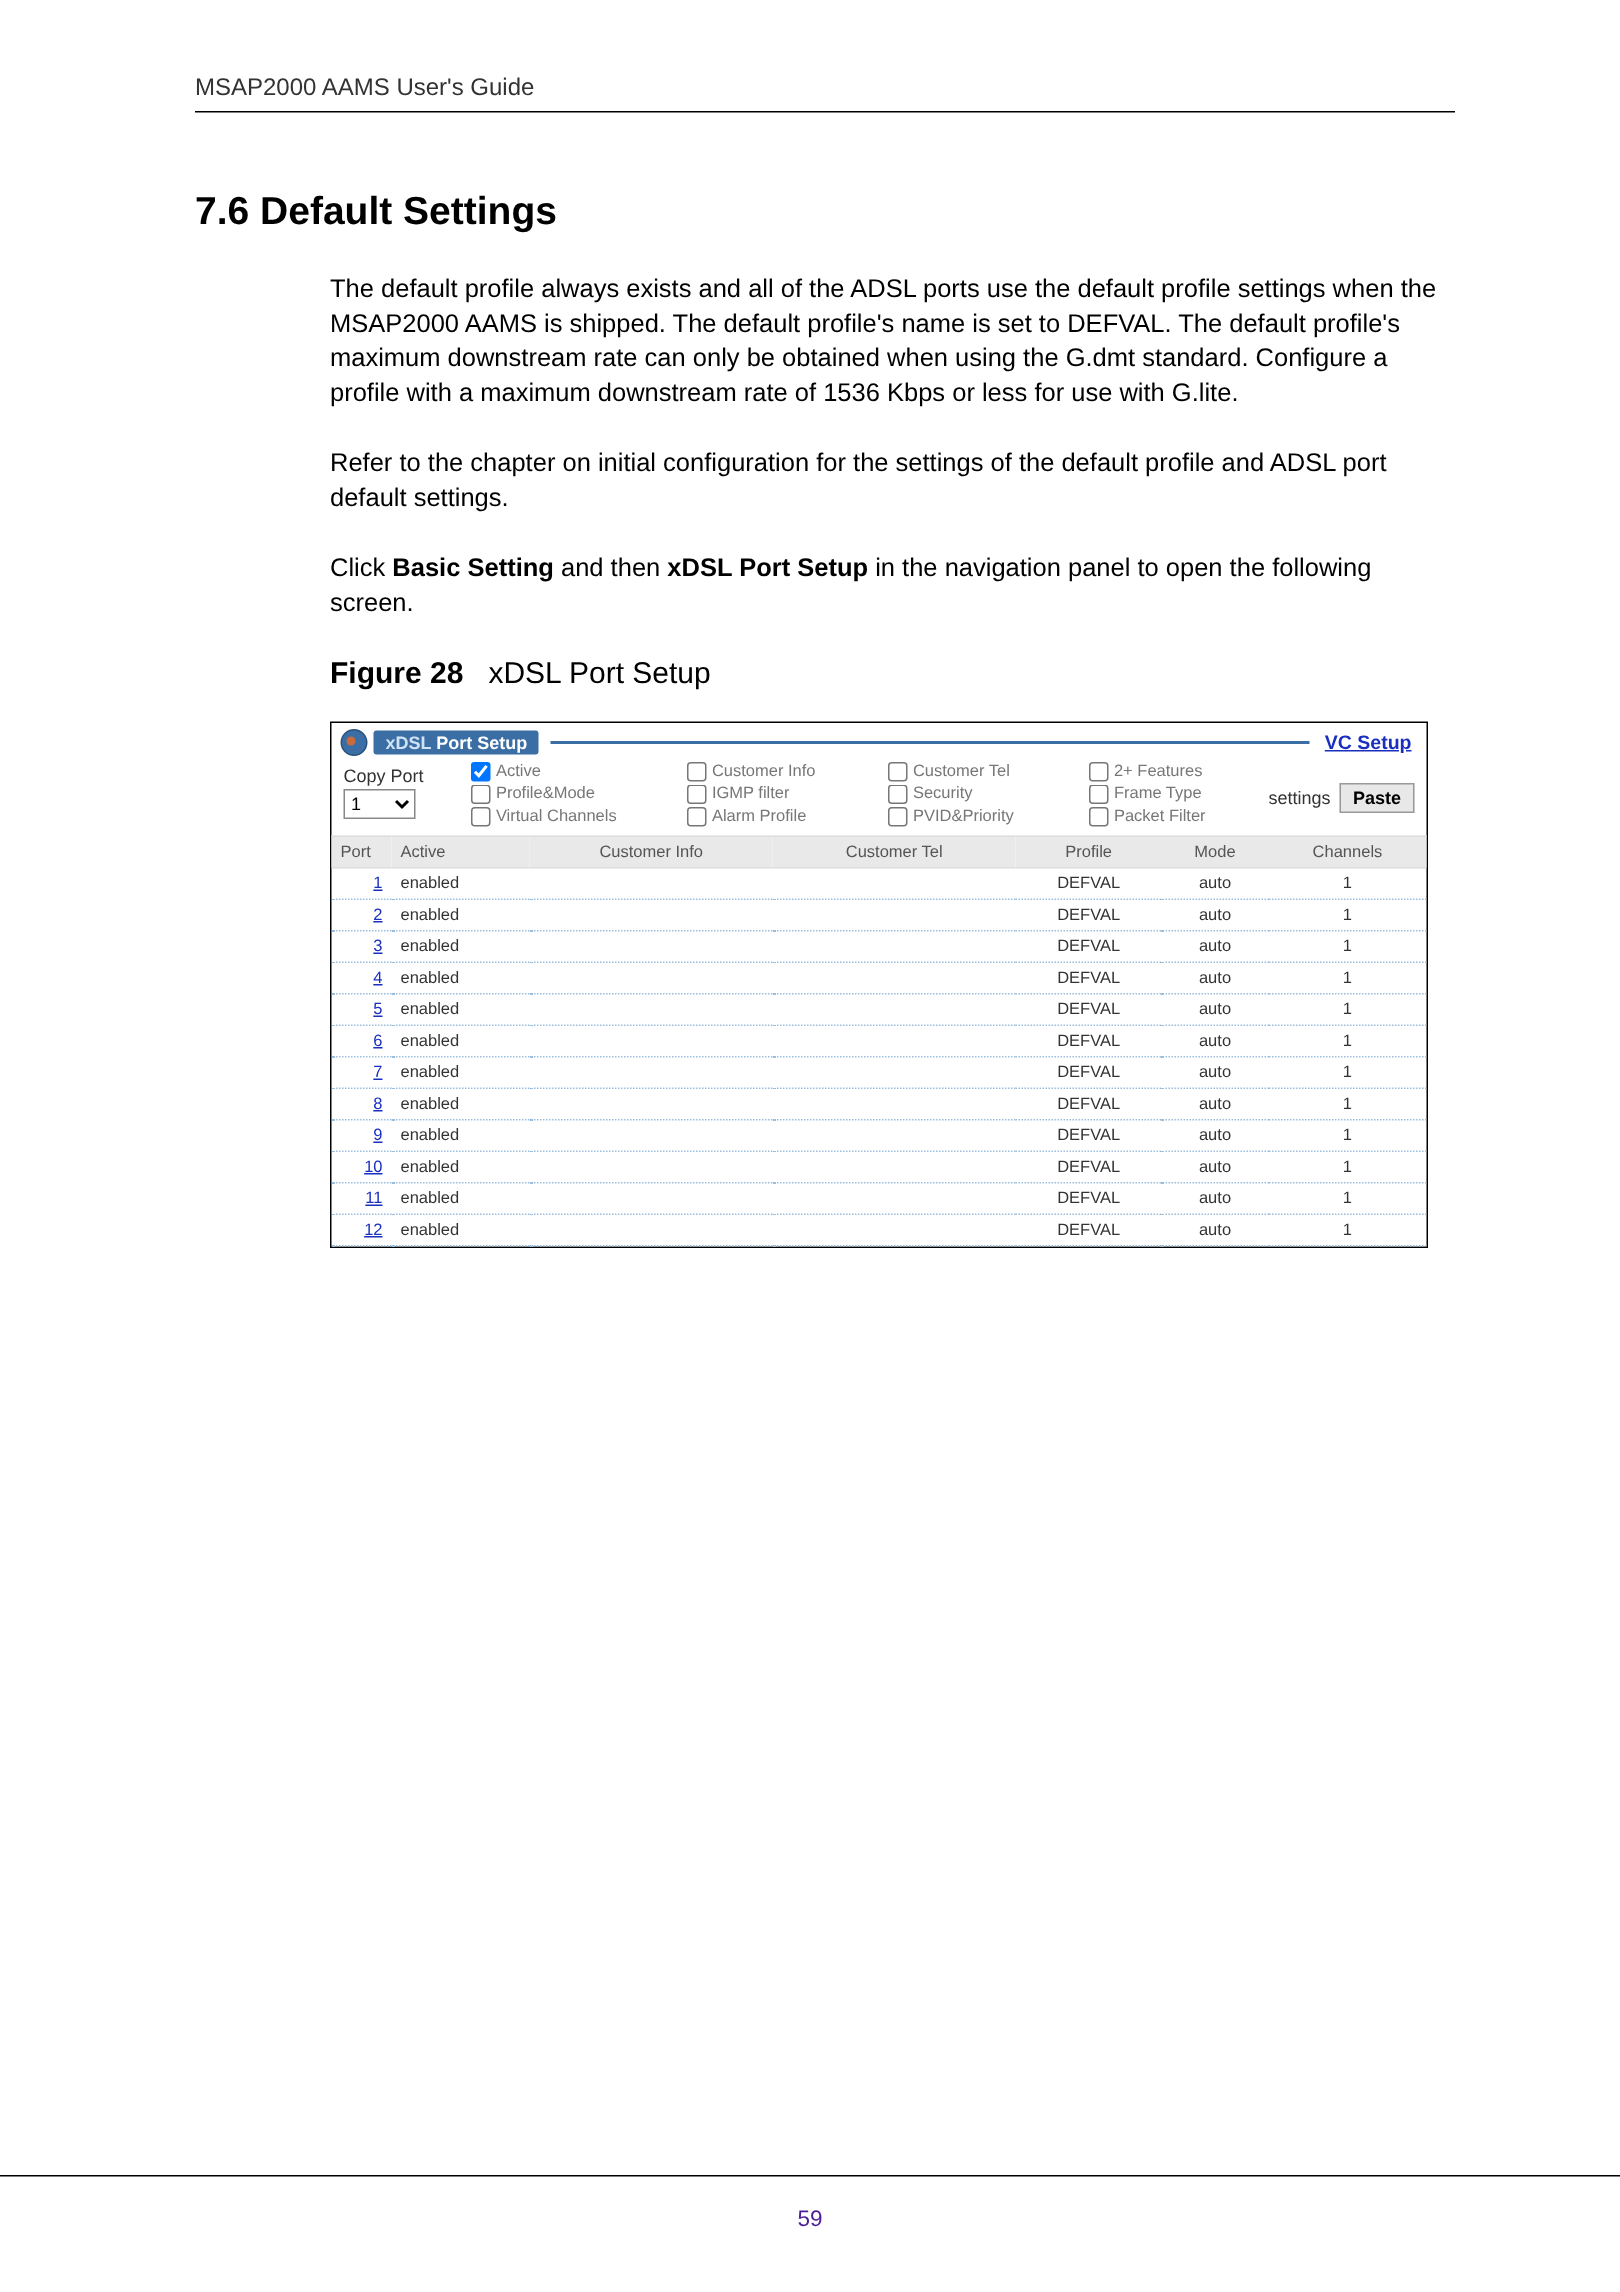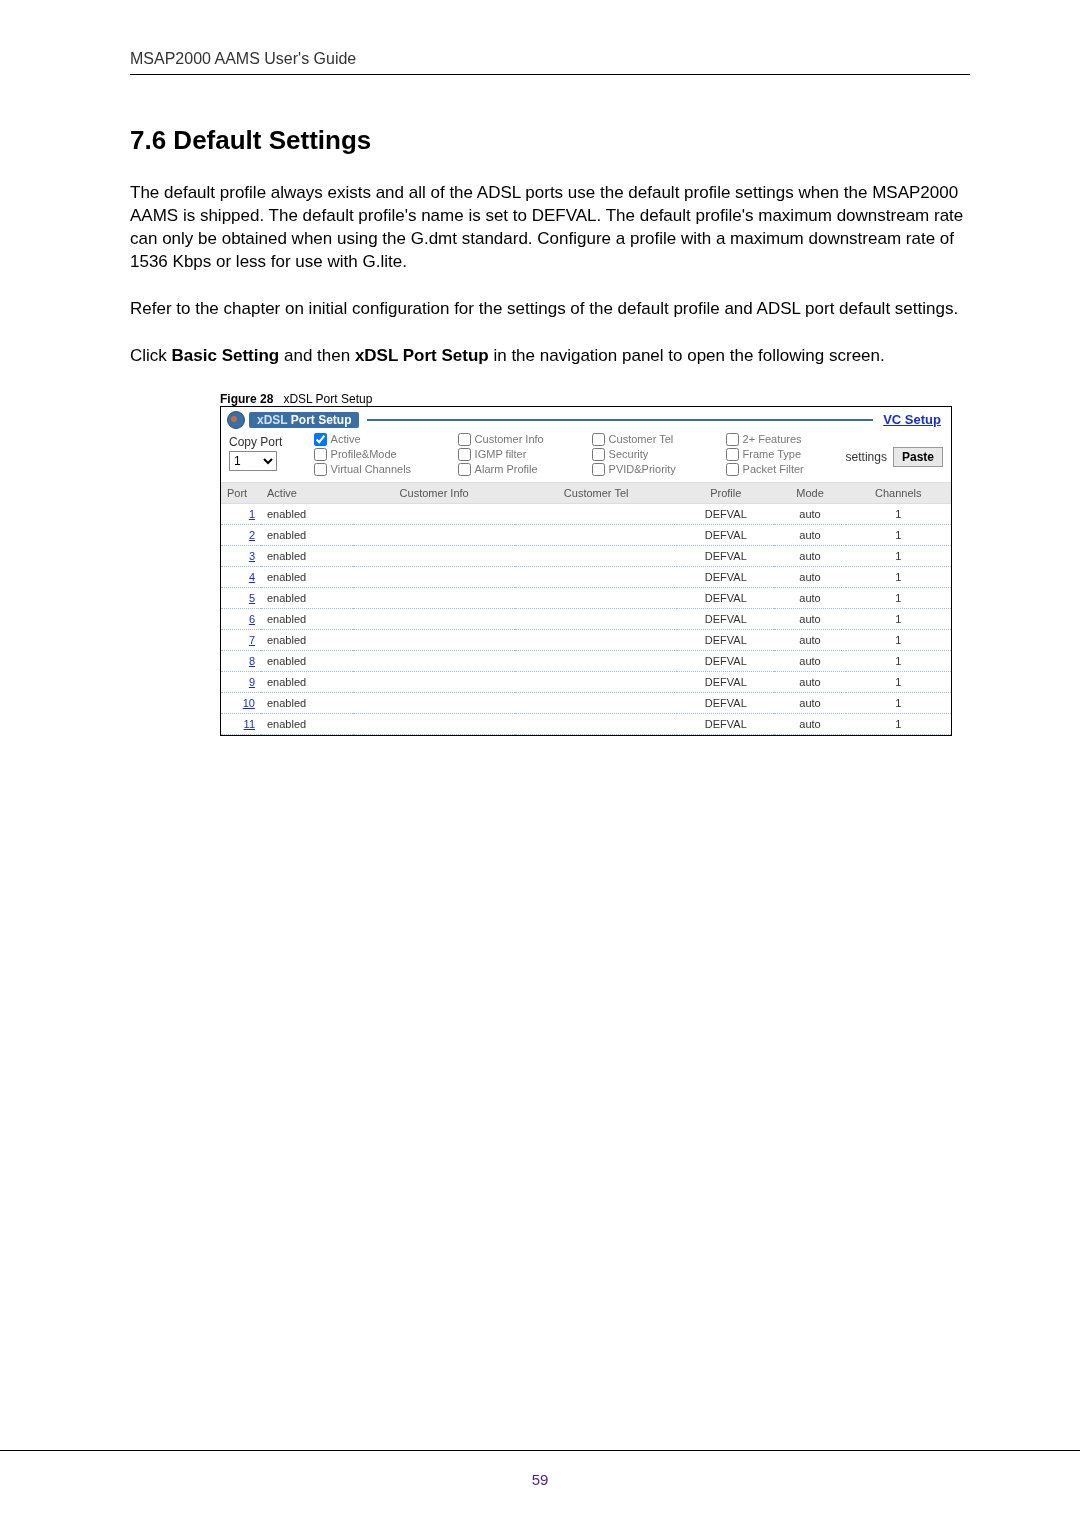--- a/index.html
+++ b/index.html
@@ -22,28 +22,29 @@
     padding-bottom: 6px;
     border-bottom: 1px solid #000;
     margin-bottom: 50px;
   }
   h2.section-title {
     font-size: 26px;
     font-weight: bold;
     margin: 0 0 26px 0;
   }
   .body-text {
+    margin-left: 90px;
     font-size: 17px;
     line-height: 1.35;
     margin-bottom: 24px;
   }
   .fig-caption {
     margin-left: 90px;
-    font-size: 12px;
-    margin-bottom: 0;
+    font-size: 20px;
+    margin-bottom: 20px;
   }
   .fig-caption b { font-weight: bold; }
 
   
   .screenshot {
     margin-left: 90px;
     width: 730px;
     border: 1px solid #000;
     background: #fff;
     font-family: Verdana, Arial, sans-serif;
@@ -308,20 +309,29 @@
           </tr>
           <tr>
             <td class="port" style="text-align:right;width:28px"><a>11</a></td>
             <td>enabled</td>
             <td class="custinfo"></td>
             <td class="custtel"></td>
             <td style="text-align:center">DEFVAL</td>
             <td class="center">auto</td>
             <td class="center">1</td>
           </tr>
+          <tr>
+            <td class="port" style="text-align:right;width:28px"><a>12</a></td>
+            <td>enabled</td>
+            <td class="custinfo"></td>
+            <td class="custtel"></td>
+            <td style="text-align:center">DEFVAL</td>
+            <td class="center">auto</td>
+            <td class="center">1</td>
+          </tr>
         </tbody>
     </table>
   </div>
 
   <div class="page-footer">
     <span>59</span>
   </div>
 </div>
 
 </body></html>

